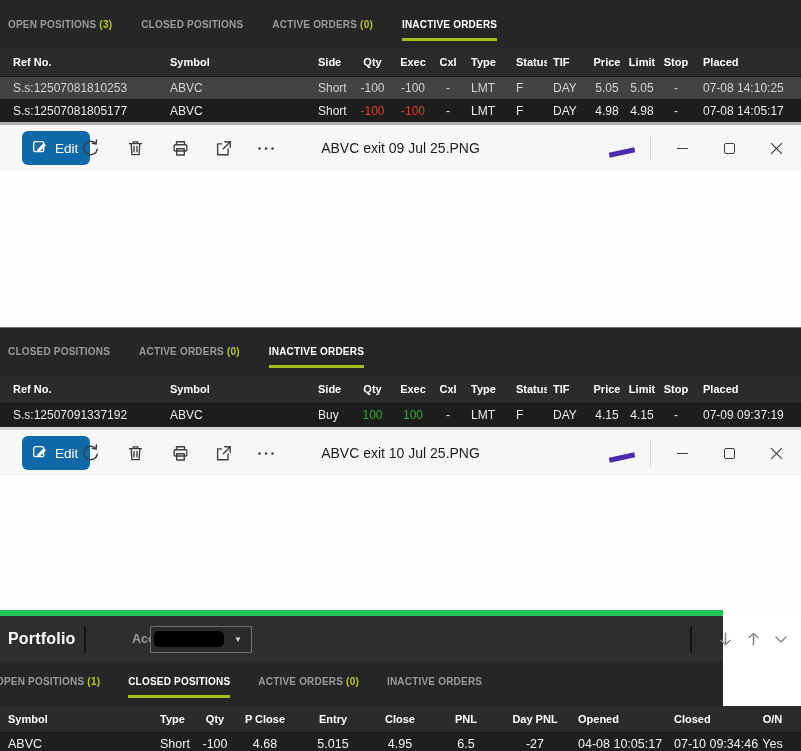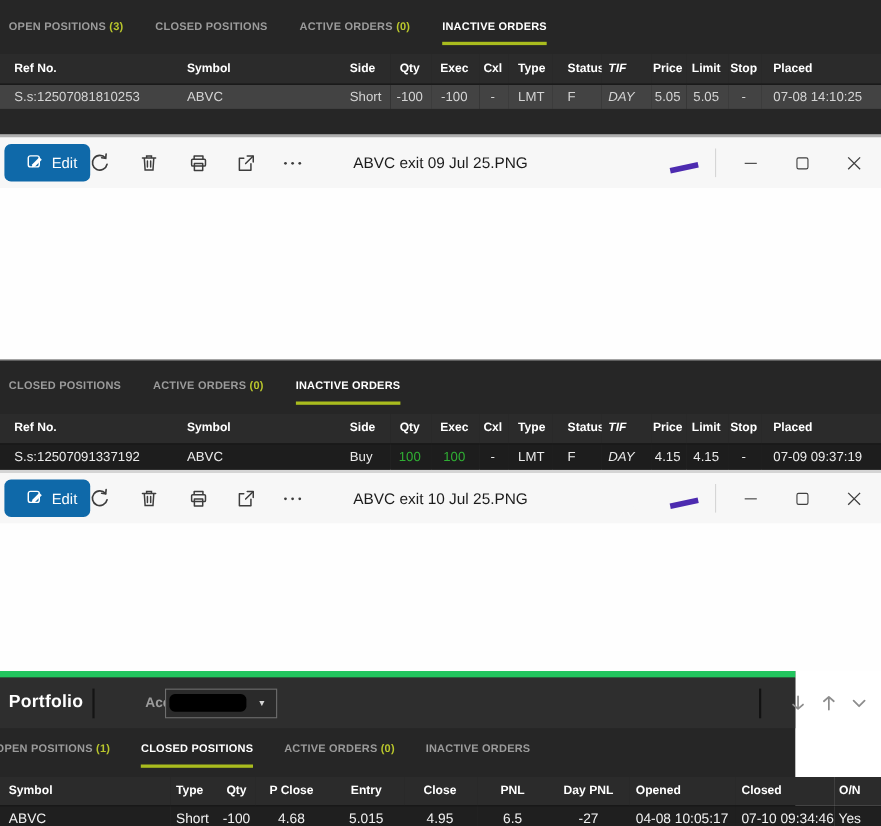--- a/index.html
+++ b/index.html
@@ -30,31 +30,31 @@
   tbody tr.hl{background:#434343;}
   tbody tr.hl td{color:#d4d4d4;}
   .a-l{text-align:left;} .a-r{text-align:center;padding-right:3px;}
   .c-red{color:#e8392d;} .c-green{color:#2fae33;}
 
   .orders th:nth-child(1),.orders td:nth-child(1){padding-left:13px;}
   .orders th:nth-child(2),.orders td:nth-child(2){padding-left:10px;}
   .orders th:nth-child(3),.orders td:nth-child(3){padding-left:8px;}
   .orders th:nth-child(7),.orders td:nth-child(7){padding-left:9px;}
   .orders th:nth-child(8),.orders td:nth-child(8){padding-left:14px;}
-  .orders th:nth-child(9),.orders td:nth-child(9){padding-left:6px;font-style:italic;}
+  .orders th:nth-child(9),.orders td:nth-child(9){padding-left:6px;}
   .orders th:nth-child(13),.orders td:nth-child(13){padding-left:11px;}
 
   
   .photos{position:absolute;left:0;width:801px;background:#ffffff;}
   #photos1{top:125px;height:202px;}
   #photos2{top:430px;height:180px;}
   .ptoolbar{position:relative;height:46px;background:#f7f7f7;}
   .pcontent{position:absolute;top:46px;left:0;right:0;bottom:0;background:#fefefe;}
 
-  .edit-btn{position:absolute;left:4px;top:6px;height:34px;padding:0 12px 0 20px;
+  .edit-btn{position:absolute;left:22px;top:6px;height:34px;padding:0 12px 0 10px;
             background:#0f69a9;border:none;border-radius:6px;color:#fff;cursor:pointer;
             display:flex;align-items:center;gap:7px;font-size:13.5px;font-family:inherit;}
   .tool-btn{position:absolute;top:7px;width:32px;height:32px;background:none;border:none;
             cursor:pointer;display:flex;align-items:center;justify-content:center;padding:0;}
   .ptitle{position:absolute;left:0;right:0;top:0;height:46px;display:flex;align-items:center;
           justify-content:center;font-size:14px;color:#1c1c1c;pointer-events:none;}
   .appicon{position:absolute;top:13px;width:20px;height:20px;border:none;cursor:pointer;padding:0;background:none;}
   .appicon .bx{width:20px;height:20px;border-radius:5px;position:relative;overflow:hidden;}
   .icon-photosai .bx{background:linear-gradient(135deg,#36a4f2,#1b56c8);}
   .icon-designer .bx{border-radius:50%;background:conic-gradient(from 200deg,#ff9d3c,#ff5470,#c741d8,#7b2ff7,#4e58e8,#ff9d3c);}
@@ -149,20 +149,35 @@
             <td class="a-r c-red">-100</td>
             <td class="a-r">-</td>
             <td class="a-l">LMT</td>
             <td class="a-l">F</td>
             <td class="a-l">DAY</td>
             <td class="a-r">5.05</td>
             <td class="a-r">5.05</td>
             <td class="a-r">-</td>
             <td class="a-l">07-08 14:10:25</td>
           </tr>
+          <tr>
+            <td class="a-l">S.s:12507081805177</td>
+            <td class="a-l">ABVC</td>
+            <td class="a-l">Short</td>
+            <td class="a-r c-red">-100</td>
+            <td class="a-r c-red">-100</td>
+            <td class="a-r">-</td>
+            <td class="a-l">LMT</td>
+            <td class="a-l">F</td>
+            <td class="a-l">DAY</td>
+            <td class="a-r">4.98</td>
+            <td class="a-r">4.98</td>
+            <td class="a-r">-</td>
+            <td class="a-l">07-08 14:05:17</td>
+          </tr>
         </tbody>
       </table>
   </section>
 
   <section class="photos" id="photos1">
     <div class="ptoolbar">
       <button class="edit-btn">
         <span>
           <svg width="16" height="16" viewBox="0 0 16 16">
               <rect x="1.7" y="2.7" width="10" height="10" rx="2" fill="none" stroke="#fff" stroke-width="1.3"></rect>

